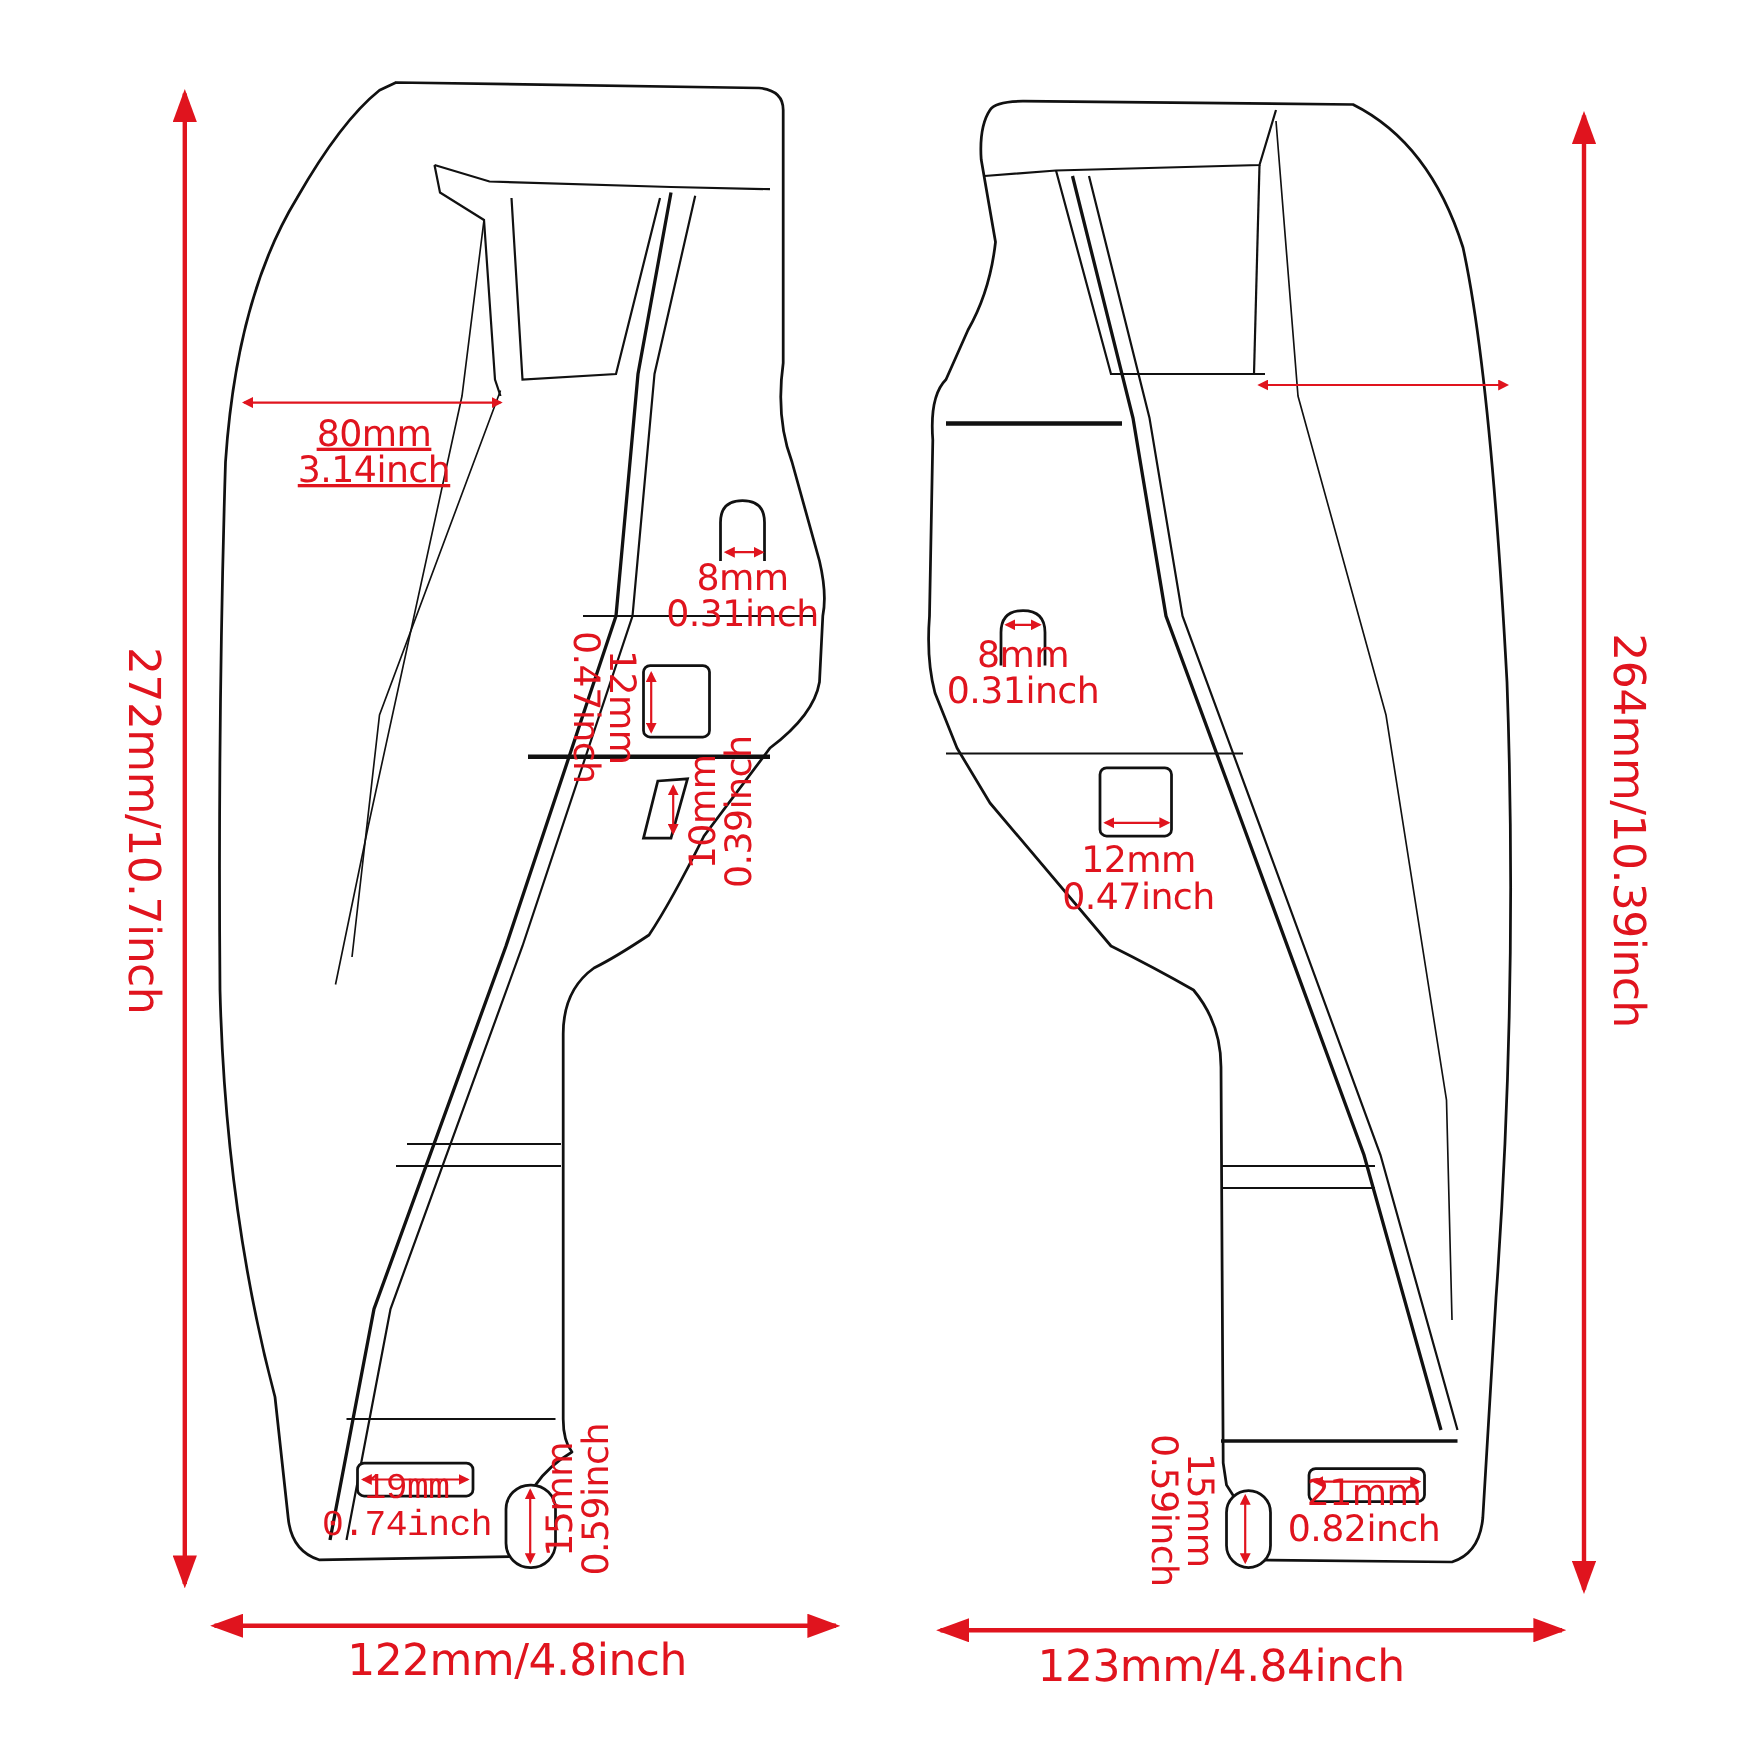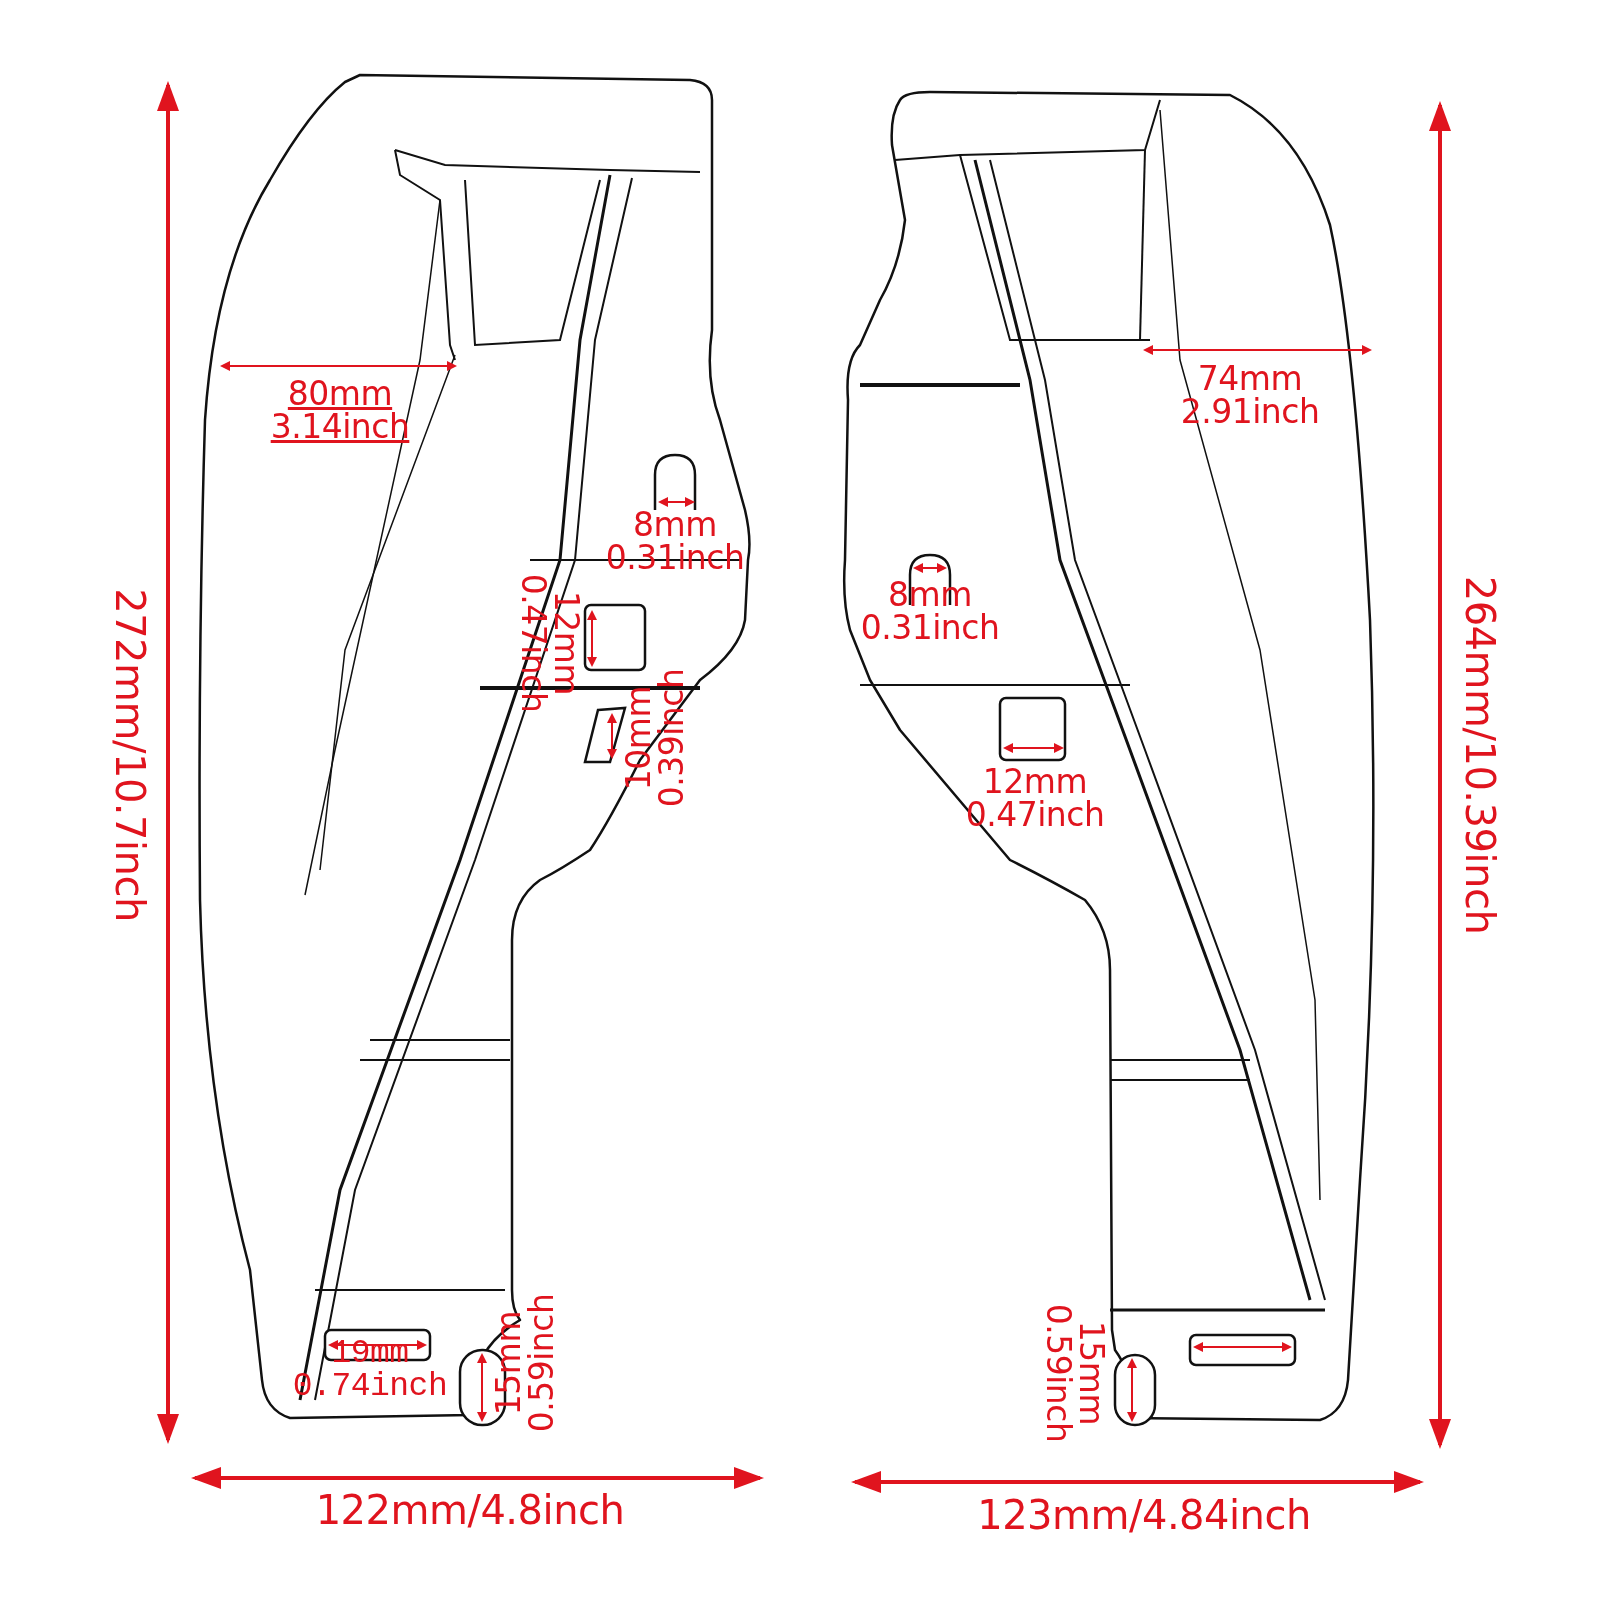--- a/index.html
+++ b/index.html
@@ -124,36 +124,36 @@
   <span class="l1">19mm</span>
   <span class="l2">0.74inch</span>
 </div>
 
 <div class="lbl m rotm90" style="left:440px; top:1330px; width:170px;">
   <span class="l1">15mm</span>
   <span class="l2">0.59inch</span>
 </div>
 
 <div class="lbl big rot90" style="left:1290px; top:735px; width:380px;">264mm/10.39inch</div>
-<div class="lbl big" style="left:964px; top:1495px; width:360px;">123mm/4.84inch</div>
+<div class="lbl big" style="left:930px; top:1495px; width:360px;">123mm/4.84inch</div>
 
-<div class="lbl m" style="left:1170px; top:362px; width:160px;">
-  <span class="l1">74mm</span>
-  <span class="l2">2.91inch</span>
-</div>
 
 <div class="lbl m" style="left:855px; top:578px; width:150px;">
   <span class="l1">8mm</span>
   <span class="l2">0.31inch</span>
 </div>
 
 <div class="lbl m" style="left:960px; top:765px; width:150px;">
   <span class="l1">12mm</span>
   <span class="l2">0.47inch</span>
 </div>
 
+<div class="lbl m" style="left:1160px; top:1340px; width:160px;">
+  <span class="l1">21mm</span>
+  <span class="l2">0.82inch</span>
+</div>
 
 <div class="lbl m rot90" style="left:990px; top:1340px; width:170px;">
   <span class="l1">15mm</span>
   <span class="l2">0.59inch</span>
 </div>
 
 </div>
 
 </body></html>

